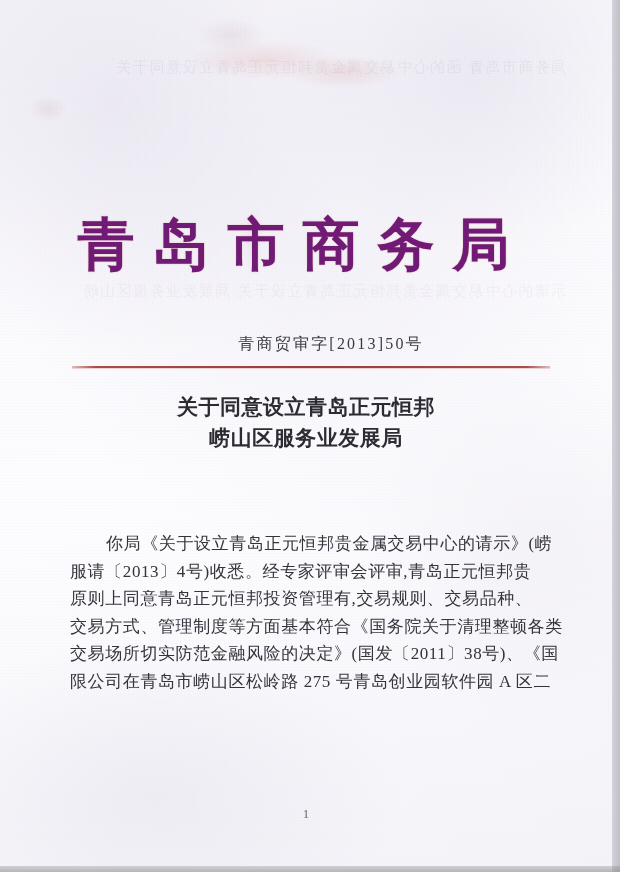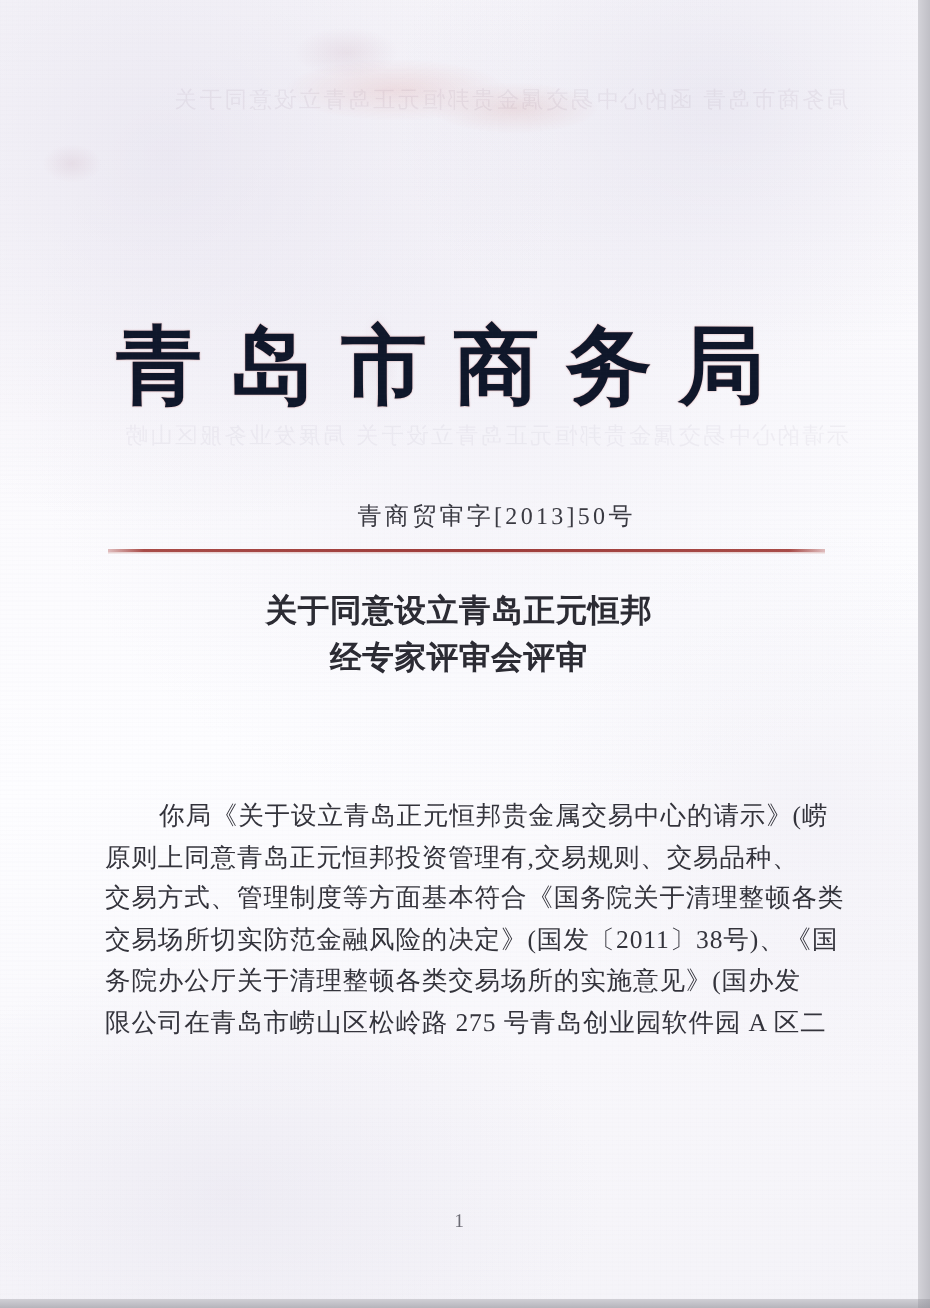--- a/index.html
+++ b/index.html
@@ -96,21 +96,21 @@
     position: absolute;
     left: 0; top: 0;
     width: 612px; height: 866px;
   }
 
   .masthead {
     position: absolute;
     left: 0; top: 206px;
     width: 587px;
     text-align: center;
-    color: #0f172a;
+    color: #701a75;
     font-family: "Liberation Serif", "DejaVu Serif", serif;
     font-weight: bold;
     font-size: 57px;
     line-height: 78px;
     letter-spacing: 18px;
     text-indent: 18px;
     text-shadow: 0 0 1.2px rgba(181,67,60,0.55);
     white-space: nowrap;
   }
 
@@ -214,30 +214,30 @@
   <div class="content">
 
     <div class="masthead">青岛市商务局</div>
 
     <div class="doc-number">青商贸审字[2013]50号</div>
 
     <div class="red-rule"></div>
 
     <div class="subject">
       <span class="ln">关于同意设立青岛正元恒邦</span>
-      <span class="ln">经专家评审会评审</span>
+      <span class="ln">崂山区服务业发展局</span>
     </div>
 
 
     <div class="body-text">
       <span class="ln indent">你局《关于设立青岛正元恒邦贵金属交易中心的请示》(崂</span>
+      <span class="ln">服请〔2013〕4号)收悉。经专家评审会评审,青岛正元恒邦贵</span>
       <span class="ln">原则上同意青岛正元恒邦投资管理有,交易规则、交易品种、</span>
       <span class="ln">交易方式、管理制度等方面基本符合《国务院关于清理整顿各类</span>
       <span class="ln">交易场所切实防范金融风险的决定》(国发〔2011〕38号)、《国</span>
-      <span class="ln">务院办公厅关于清理整顿各类交易场所的实施意见》(国办发</span>
       <span class="ln">限公司在青岛市崂山区松岭路 275 号青岛创业园软件园 A 区二</span>
     </div>
 
     <div class="page-number">1</div>
   </div>
 
   <div class="noise"></div>
   <div class="edge-right"></div>
   <div class="edge-bottom"></div>
 </div>

